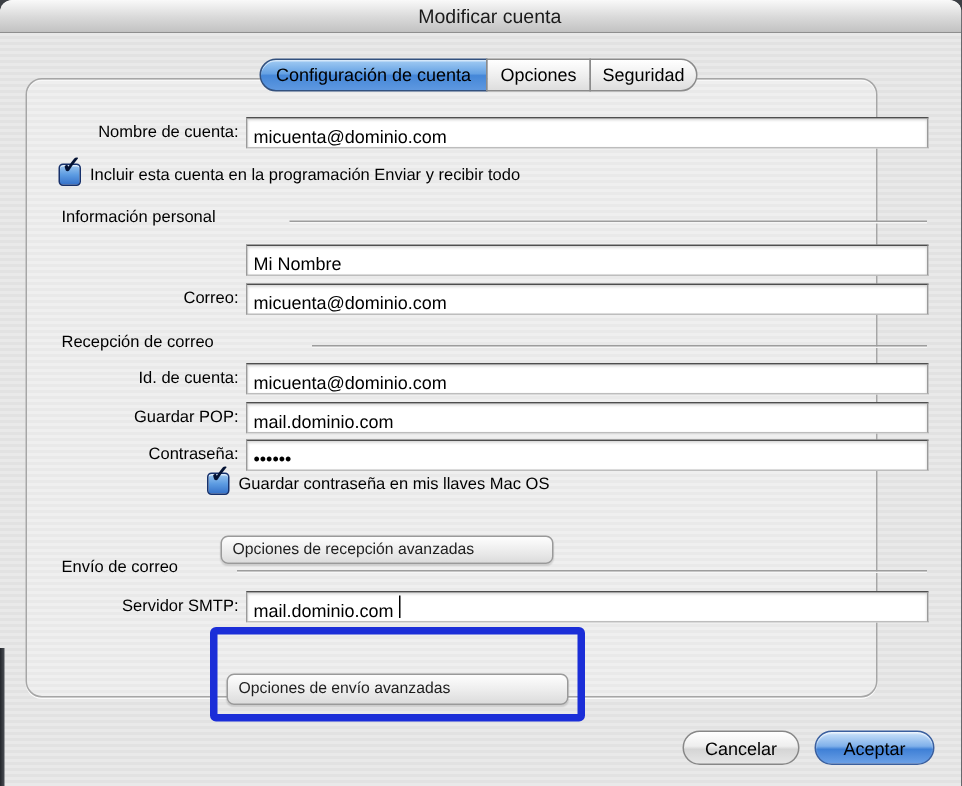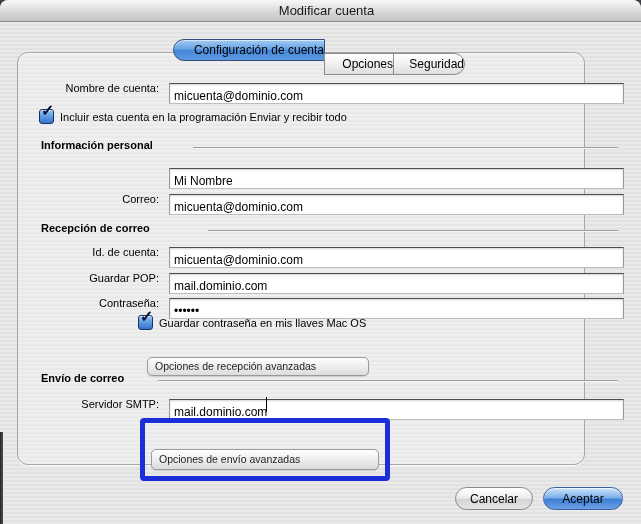--- a/index.html
+++ b/index.html
@@ -14,36 +14,36 @@
   
   .edge-sliver{position:absolute;left:0;top:432px;width:3px;height:92px;
        background:linear-gradient(90deg,#23262b,#4a4e54);}
   
   .groupbox{position:absolute;left:17px;top:52px;width:568px;height:413px;
        border:1px solid #a6a6a6;border-radius:11px;
        background:repeating-linear-gradient(0deg,#efefef 0 2px,#e9e9e9 2px 4px);
        box-shadow:0 1px 0 #fbfbfb, inset 0 1px 0 #f8f8f8;}
   
   .tabbar{position:absolute;left:173px;top:39px;height:22px;display:flex;z-index:5;}
-  .tab{height:22px;line-height:21px;text-align:right;font-size:12px;color:#000;
+  .tab{height:22px;line-height:21px;text-align:center;font-size:12px;color:#000;
        border:1px solid #8b8b8b;background:linear-gradient(#ffffff,#ececec 60%,#dedede);}
   .tab.first{border-radius:11px 0 0 11px;}
   .tab.last{border-radius:0 11px 11px 0;}
-  .tab.mid,.tab.last{margin-left:-1px;margin-top:14px;}
+  .tab.mid,.tab.last{margin-left:-1px;}
   .tab.selected{border:1px solid #33517e;
        background:linear-gradient(#a3ccf3,#66a2e4 45%,#4587d8 52%,#5e98e0);
        box-shadow:inset 0 1px 0 rgba(255,255,255,.55);}
   
   .flabel{position:absolute;left:0;width:141px;text-align:right;font-size:11px;color:#000;}
-  .shead{position:absolute;left:23px;font-size:11px;font-weight:bold;color:#000;}
+  .shead{position:absolute;left:23px;font-size:11px;font-weight:normal;color:#000;}
   .sline{position:absolute;height:1px;background:#9d9d9d;box-shadow:0 1px 0 #f6f6f6;}
   
   .tfield{position:absolute;left:146px;width:455px;height:21px;background:#fff;
        border:1px solid #9a9a9a;border-top-color:#4e4e4e;border-bottom-color:#bdbdbd;
-       font-size:12px;color:#000;padding:4px 0 0 4px;margin:5px;
+       font-size:12px;color:#000;padding:4px 0 0 4px;margin:0;
        box-shadow:inset 0 1px 2px rgba(0,0,0,.18);}
   
   .cbx{position:absolute;width:15px;height:15px;border:1px solid #17316b;border-radius:3px;
        background:linear-gradient(#9cc6ef,#5d9ce2 50%,#3672c9);
        box-shadow:inset 0 1px 0 rgba(255,255,255,.65);}
   .cbx .mark{position:absolute;left:1px;top:-7px;font-size:16px;font-weight:bold;
        color:#041233;line-height:16px;}
   .cbxlab{position:absolute;font-size:11px;color:#000;}
   
   .advbtn{position:absolute;height:19px;border:1px solid #9a9a9a;border-radius:5px;

